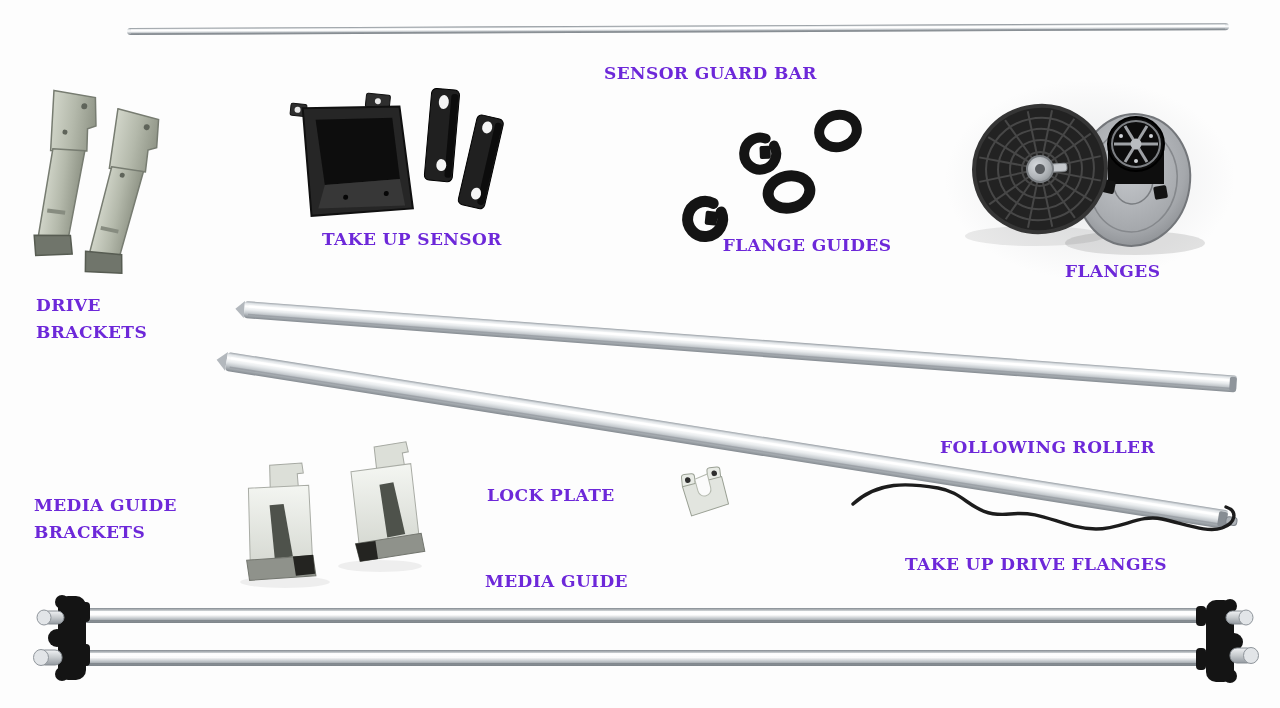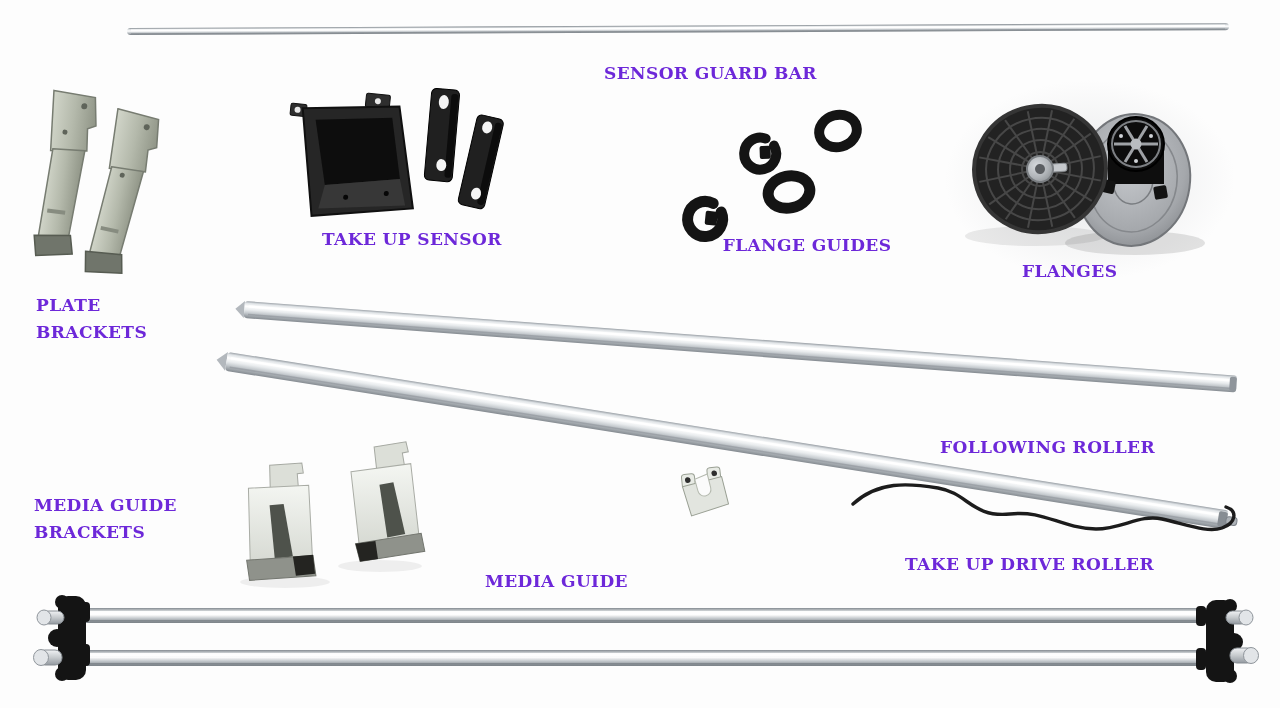--- a/index.html
+++ b/index.html
@@ -288,32 +288,33 @@
   </svg>
 
   <div class="label" style="left:604px;top:60px;">SENSOR GUARD BAR</div>
 
   <div class="label" style="left:322px;top:226px;">TAKE UP SENSOR</div>
 
   <div class="label center" style="left:688px;top:232px;width:238px;">
     <div>FLANGE GUIDES</div>
   </div>
 
-  <div class="label" style="left:1022px;top:258px;">FLANGES</div>
+  <div class="label" style="left:1065px;top:258px;">FLANGES</div>
 
   <div class="label" style="left:36px;top:292px;">
-    <div>PLATE</div>
+    <div>DRIVE</div>
     <div>BRACKETS</div>
   </div>
 
   <div class="label" style="left:940px;top:402px;margin-top:32px;">FOLLOWING ROLLER</div>
 
   <div class="label" style="left:34px;top:492px;">
     <div>MEDIA GUIDE</div>
     <div>BRACKETS</div>
   </div>
 
+  <div class="label" style="left:487px;top:482px;">LOCK PLATE</div>
 
   <div class="label" style="left:485px;top:568px;">MEDIA GUIDE</div>
 
-  <div class="label" style="left:905px;top:551px;">TAKE UP DRIVE ROLLER</div>
+  <div class="label" style="left:905px;top:551px;">TAKE UP DRIVE FLANGES</div>
 
 </div>
 
 </body></html>

